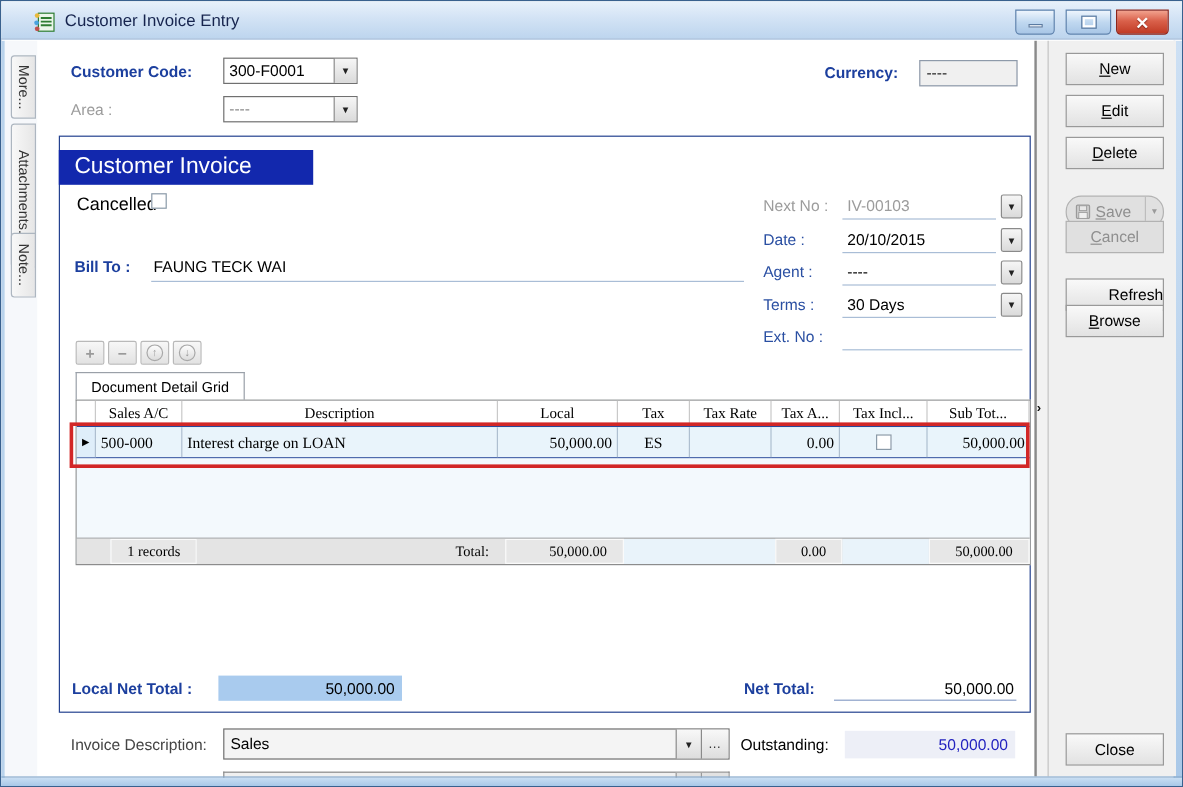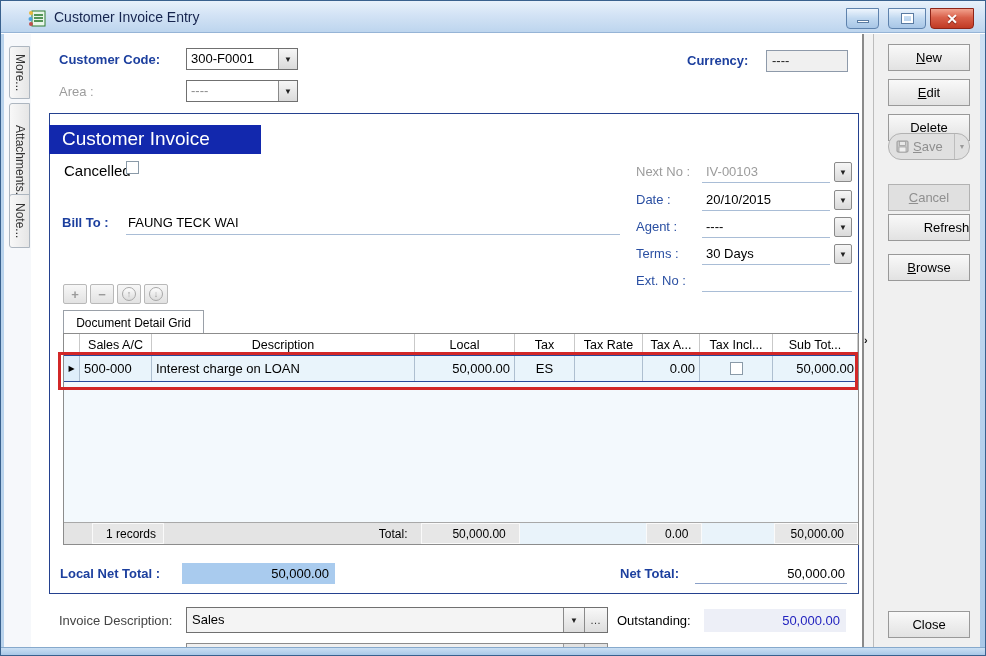--- a/index.html
+++ b/index.html
@@ -88,22 +88,22 @@
          border:1px solid #b9b9b9; border-radius:2px; color:#9a9a9a;
          display:flex; align-items:center; justify-content:center; font-size:13px; font-weight:bold;}
   .gbtn .circ{ width:14px; height:14px; border-radius:50%; border:1px solid #a8a8a8;
                display:flex; align-items:center; justify-content:center; font-size:9px; color:#9a9a9a;
                background:linear-gradient(#fdfdfd,#dcdcdc);}
   .dtab{ position:absolute; left:13px; top:196px; width:141px; height:24px; background:#fff;
          border:1px solid #9aa0a8; border-bottom:none; font-size:12px; color:#000;
          display:flex; align-items:center; justify-content:center;text-align:center; }
 
   
-  .grid{ position:absolute; left:13px; top:219px; width:796px; height:212px;
-         border:1px solid #8c8c8c; background:#f3f9fd; display:flex; flex-direction:column; }
+  .grid{ position:absolute; left:13px; top:219px; width:796px; height:138px;
+         border:1px solid #8c8c8c; background:#f3f9fd; display:flex; flex-direction:column;font-family:Liberation Serif, serif; }
   .ghead{ display:flex; height:22px; background:#fff; border-bottom:1px solid #2a4a9a; }
   .ghead .hc{ border-right:1px solid #c9c9c9; font-size:12.5px; color:#000;
               display:flex; align-items:center; justify-content:center; overflow:hidden; white-space:nowrap;}
   .grow{ display:flex; height:26px; background:#e9f4fb; border-bottom:1px solid #2a4a9a; }
   .grow .rc{ border-right:1px solid #aebfd0; font-size:13px; color:#000; display:flex; align-items:center;
              padding:0 4px; overflow:hidden; white-space:nowrap;}
   .gempty{ flex:1; background:#f3f9fd; }
   .gfoot{ display:flex; height:22px; background:#e9f3fa; border-top:1px solid #a8a8a8; font-size:12px; }
   .gfoot .fc{ display:flex; align-items:center; padding:0 14px; white-space:nowrap; }
   .fc.grayband{ background:#e4e4e4; }
@@ -342,30 +342,30 @@
   </div>
 
   <div class="splitter">
     <span class="arrow">›</span>
   </div>
 
   <div class="rpanel">
     <div class="abtn" style="top:10px;"><u>N</u>ew</div>
     <div class="abtn" style="top:45px;"><u>E</u>dit</div>
     <div class="abtn" style="top:80px;"><u>D</u>elete</div>
-    <div class="abtn disabled save" style="top:99px;border-radius:13px;">
+    <div class="abtn disabled save" style="top:129px;border-radius:13px;">
       <svg width="13" height="13" viewBox="0 0 13 13">
         <rect x="1" y="1" width="11" height="11" rx="1" fill="#c9c9c9" stroke="#9a9a9a"></rect>
         <rect x="3.5" y="1.5" width="6" height="4" fill="#e8e8e8" stroke="#9a9a9a" stroke-width="0.7"></rect>
         <rect x="3" y="7" width="7" height="5" fill="#efefef" stroke="#9a9a9a" stroke-width="0.7"></rect>
       </svg>
       <span><u>S</u>ave</span>
       <span class="savedd">
         <span>▼</span>
       </span>
     </div>
     <div class="abtn disabled" style="top:150px;"><u>C</u>ancel</div>
-    <div class="abtn" style="top:180px;padding-left:35px;">Refresh</div>
+    <div class="abtn" style="top:198px;padding-left:35px;">Refresh</div>
     <div class="abtn" style="top:220px;"><u>B</u>rowse</div>
     <div class="abtn" style="top:577px;">Close</div>
   </div>
 
 </div>
 
 </body></html>

